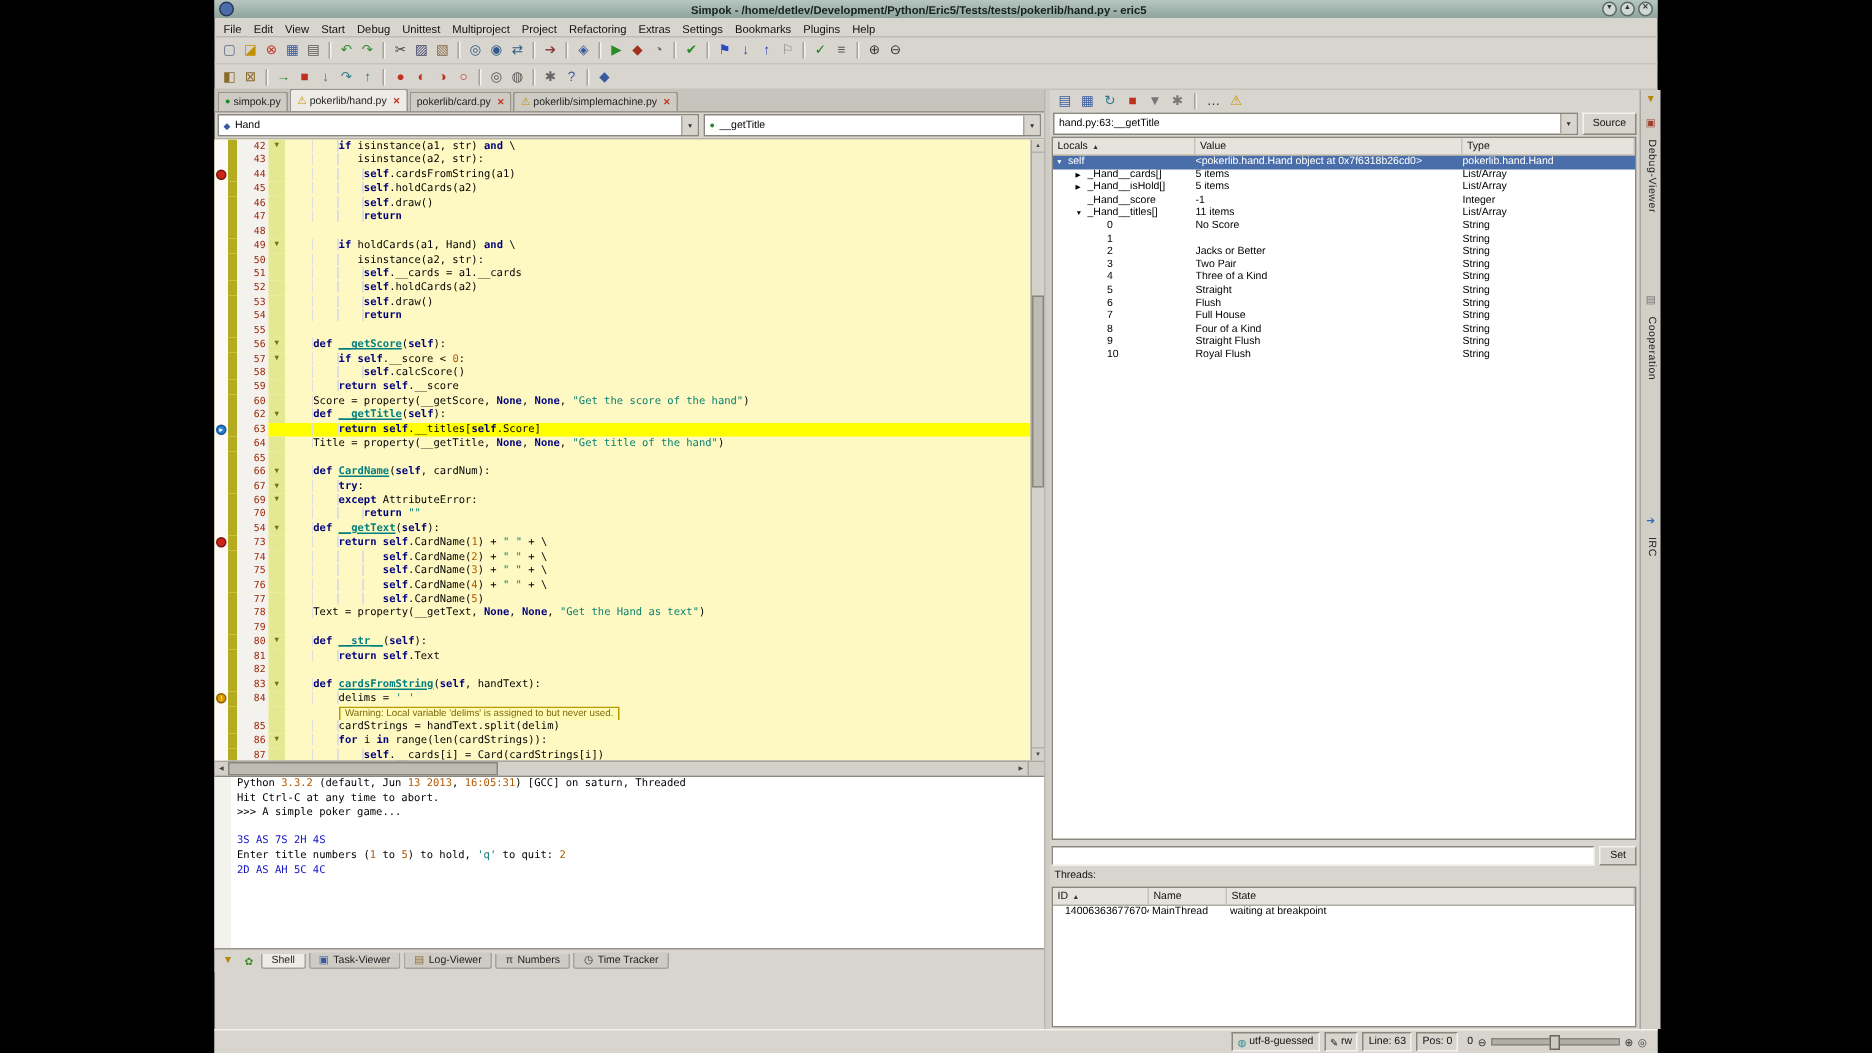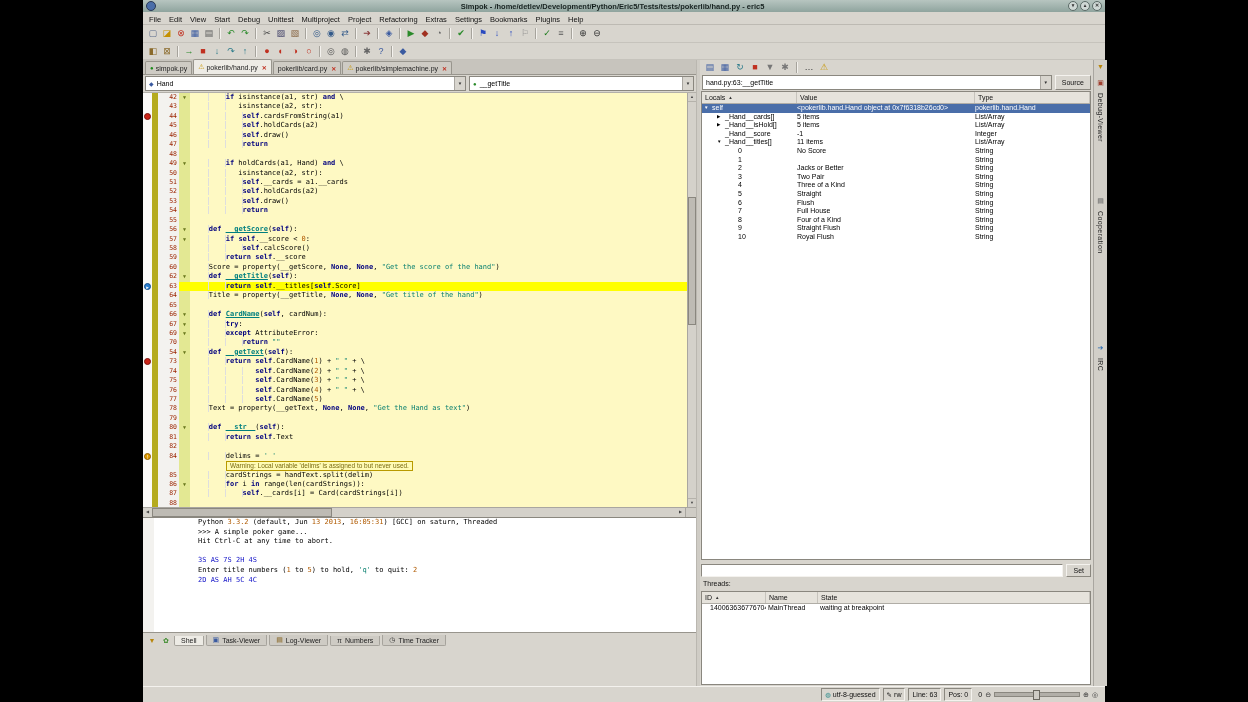--- a/index.html
+++ b/index.html
@@ -92,21 +92,21 @@
           border:1px solid #8a877f;box-sizing:border-box;}
   .hscroll{height:9px;background:#d4d1ca;border-top:1px solid #a9a6a0;display:flex;align-items:stretch;flex:none;}
   .h-arrow{width:9px;font-size:4px;color:#444;text-align:center;line-height:8px;flex:none;}
   .h-track{flex:1;position:relative;}
   .hthumb{position:absolute;left:0;top:0;bottom:0;width:180px;background:#bebbb4;border:1px solid #8a877f;box-sizing:border-box;}
   .h-corner{width:10px;background:#cfccc5;border-left:1px solid #a9a6a0;flex:none;}
 
   
   .shell{height:114px;background:#fff;border-top:1px solid #8a877f;display:flex;flex:none;overflow:hidden;}
   .sh-margin{width:11px;background:#f3f2ef;flex:none;}
-  .sh-lines{flex:1;overflow:hidden;margin-left:40px;}
+  .sh-lines{flex:1;overflow:hidden;}
   .sh-row{display:flex;height:9.6px;line-height:9.6px;font-family:"DejaVu Sans Mono",monospace;font-size:7px;white-space:pre;}
   .sh-code{flex:1;padding-left:4px;}
 
   
   .bottomtabs{height:15px;display:flex;align-items:center;background:#d8d5ce;border-top:1px solid #98958d;
               font-size:7px;padding-left:3px;gap:2px;flex:none;}
   .bt-btn{width:12px;text-align:center;font-size:7px;}
   .btab{display:flex;align-items:center;gap:3px;padding:1px 6px;border:1px solid #a6a39c;border-top:none;
         border-radius:0 0 2px 2px;background:#cecbc4;color:#222;white-space:nowrap;}
   .btab.active{background:#edebe5;}
@@ -316,20 +316,21 @@
               <div class="ed-row"><span class="m0"><span class="mark breakpoint"></span></span><span class="m1"></span><span class="m2">73</span><span class="m3"></span><span class="code"><span class="ind">        </span><span class="tok-k">return</span><span class="tok-p"> </span><span class="tok-k">self</span><span class="tok-p">.CardName(</span><span class="tok-n">1</span><span class="tok-p">) + </span><span class="tok-s">" "</span><span class="tok-p"> + \</span></span></div>
               <div class="ed-row"><span class="m0"></span><span class="m1"></span><span class="m2">74</span><span class="m3"></span><span class="code"><span class="ind">               </span><span class="tok-k">self</span><span class="tok-p">.CardName(</span><span class="tok-n">2</span><span class="tok-p">) + </span><span class="tok-s">" "</span><span class="tok-p"> + \</span></span></div>
               <div class="ed-row"><span class="m0"></span><span class="m1"></span><span class="m2">75</span><span class="m3"></span><span class="code"><span class="ind">               </span><span class="tok-k">self</span><span class="tok-p">.CardName(</span><span class="tok-n">3</span><span class="tok-p">) + </span><span class="tok-s">" "</span><span class="tok-p"> + \</span></span></div>
               <div class="ed-row"><span class="m0"></span><span class="m1"></span><span class="m2">76</span><span class="m3"></span><span class="code"><span class="ind">               </span><span class="tok-k">self</span><span class="tok-p">.CardName(</span><span class="tok-n">4</span><span class="tok-p">) + </span><span class="tok-s">" "</span><span class="tok-p"> + \</span></span></div>
               <div class="ed-row"><span class="m0"></span><span class="m1"></span><span class="m2">77</span><span class="m3"></span><span class="code"><span class="ind">               </span><span class="tok-k">self</span><span class="tok-p">.CardName(</span><span class="tok-n">5</span><span class="tok-p">)</span></span></div>
               <div class="ed-row"><span class="m0"></span><span class="m1"></span><span class="m2">78</span><span class="m3"></span><span class="code"><span class="ind">    </span><span class="tok-p">Text = property(__getText, </span><span class="tok-k">None</span><span class="tok-p">, </span><span class="tok-k">None</span><span class="tok-p">, </span><span class="tok-s">"Get the Hand as text"</span><span class="tok-p">)</span></span></div>
               <div class="ed-row"><span class="m0"></span><span class="m1"></span><span class="m2">79</span><span class="m3"></span><span class="code"></span></div>
               <div class="ed-row"><span class="m0"></span><span class="m1"></span><span class="m2">80</span><span class="m3">▼</span><span class="code"><span class="ind">    </span><span class="tok-k">def</span><span class="tok-p"> </span><span class="tok-d">__str__</span><span class="tok-p">(</span><span class="tok-k">self</span><span class="tok-p">):</span></span></div>
               <div class="ed-row"><span class="m0"></span><span class="m1"></span><span class="m2">81</span><span class="m3"></span><span class="code"><span class="ind">        </span><span class="tok-k">return</span><span class="tok-p"> </span><span class="tok-k">self</span><span class="tok-p">.Text</span></span></div>
               <div class="ed-row"><span class="m0"></span><span class="m1"></span><span class="m2">82</span><span class="m3"></span><span class="code"></span></div>
+              <div class="ed-row"><span class="m0"></span><span class="m1"></span><span class="m2">83</span><span class="m3">▼</span><span class="code"><span class="ind">    </span><span class="tok-k">def</span><span class="tok-p"> </span><span class="tok-d">cardsFromString</span><span class="tok-p">(</span><span class="tok-k">self</span><span class="tok-p">, handText):</span></span></div>
               <div class="ed-row"><span class="m0"><span class="mark warning">!</span></span><span class="m1"></span><span class="m2">84</span><span class="m3"></span><span class="code"><span class="ind">        </span><span class="tok-p">delims = </span><span class="tok-s">' '</span></span></div>
               <div class="ed-row"><span class="m0"></span><span class="m1"></span><span class="m2"></span><span class="m3"></span><span class="code"><span class="ann-box">Warning: Local variable 'delims' is assigned to but never used.</span></span></div>
               <div class="ed-row"><span class="m0"></span><span class="m1"></span><span class="m2">85</span><span class="m3"></span><span class="code"><span class="ind">        </span><span class="tok-p">cardStrings = handText.split(delim)</span></span></div>
               <div class="ed-row"><span class="m0"></span><span class="m1"></span><span class="m2">86</span><span class="m3">▼</span><span class="code"><span class="ind">        </span><span class="tok-k">for</span><span class="tok-p"> i </span><span class="tok-k">in</span><span class="tok-p"> range(len(cardStrings)):</span></span></div>
               <div class="ed-row"><span class="m0"></span><span class="m1"></span><span class="m2">87</span><span class="m3"></span><span class="code"><span class="ind">            </span><span class="tok-k">self</span><span class="tok-p">.__cards[i] = Card(cardStrings[i])</span></span></div>
               <div class="ed-row"><span class="m0"></span><span class="m1"></span><span class="m2">88</span><span class="m3"></span><span class="code"></span></div>
               <div class="ed-row"><span class="m0"></span><span class="m1"></span><span class="m2">89</span><span class="m3">▼</span><span class="code"><span class="ind">    </span><span class="tok-k">def</span><span class="tok-p"> </span><span class="tok-d">holdCards</span><span class="tok-p">(</span><span class="tok-k">self</span><span class="tok-p">, holdString):</span></span></div>
             </div>
           <div class="vscroll">
             <div class="sb-arrow up">▲</div>
@@ -344,22 +345,22 @@
             <div class="hthumb"></div>
           </div>
           <div class="h-arrow">▶</div>
           <div class="h-corner"></div>
         </div>
 
         <div class="shell">
           <div class="sh-margin"></div>
           <div class="sh-lines" id="shlines">
               <div class="sh-row"><span class="sh-code"><span class="tok-p">Python </span><span class="tok-n">3.3.2</span><span class="tok-p"> (default, Jun </span><span class="tok-n">13</span><span class="tok-p"> </span><span class="tok-n">2013</span><span class="tok-p">, </span><span class="tok-n">16:05:31</span><span class="tok-p">) [GCC] on saturn, Threaded</span></span></div>
+              <div class="sh-row"><span class="sh-code"><span class="tok-p">Hit Ctrl-C at any time to abort.</span></span></div>
               <div class="sh-row"><span class="sh-code"><span class="tok-p">&gt;&gt;&gt; A simple poker game...</span></span></div>
-              <div class="sh-row"><span class="sh-code"><span class="tok-p">Hit Ctrl-C at any time to abort.</span></span></div>
               <div class="sh-row"><span class="sh-code"></span></div>
               <div class="sh-row"><span class="sh-code"><span class="tok-b">3S AS 7S 2H 4S</span></span></div>
               <div class="sh-row"><span class="sh-code"><span class="tok-p">Enter title numbers (</span><span class="tok-n">1</span><span class="tok-p"> to </span><span class="tok-n">5</span><span class="tok-p">) to hold, </span><span class="tok-s">'q'</span><span class="tok-p"> to quit: </span><span class="tok-n">2</span></span></div>
               <div class="sh-row"><span class="sh-code"><span class="tok-b">2D AS AH 5C 4C</span></span></div>
               <div class="sh-row"><span class="sh-code"></span></div>
             </div>
         </div>
 
         <div class="bottomtabs" id="bottomtabs">
             <span class="bt-btn" style="color: rgb(184, 134, 11);">▼</span>

